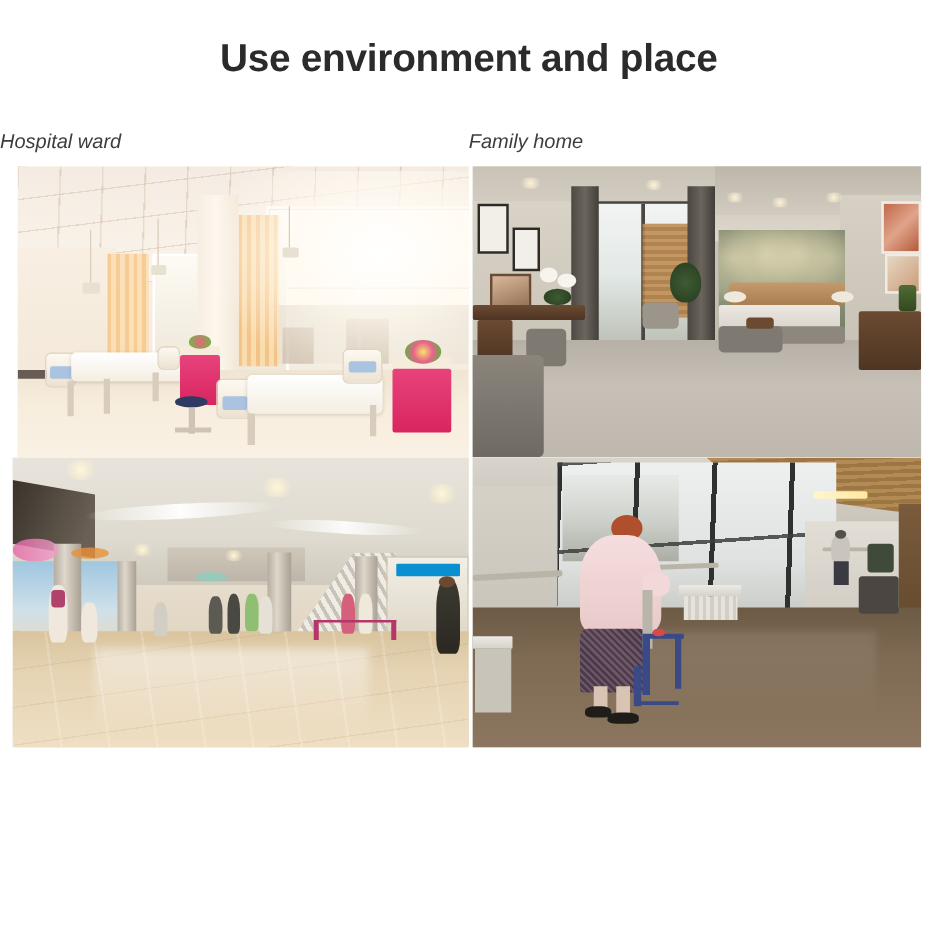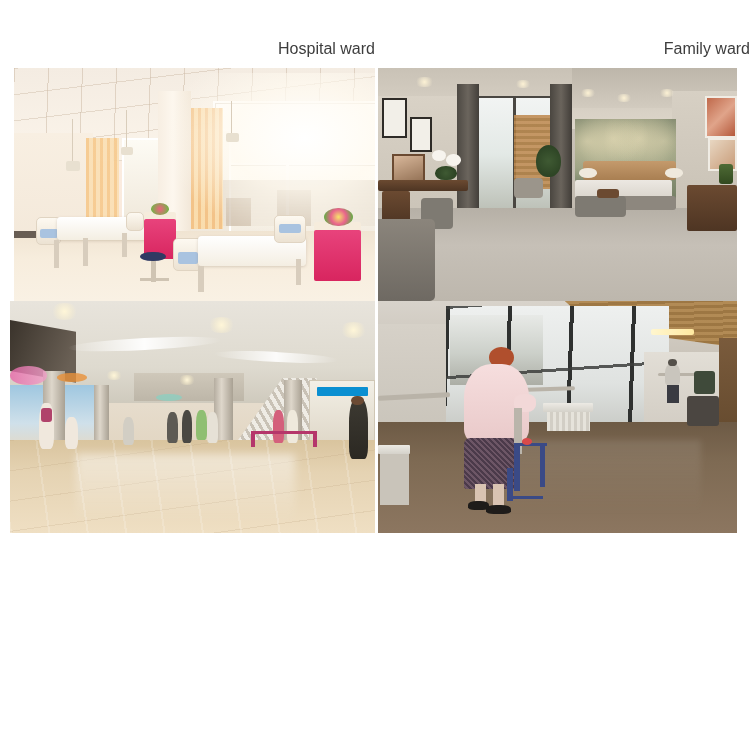--- a/index.html
+++ b/index.html
@@ -29,25 +29,26 @@
     letter-spacing:-0.1px;
   }
 
   .grid { margin-top:30px; }
   .grid-row { display:flex; width:750px; }
   .cell { position:relative; }
   .cell.left  { width:375px; }
   .cell.right { width:375px; }
 
   .cell-label {
-    text-align:right;
+    text-align:left;
     font-size:16px;
     color:#3d3d3d;
     height:38px;
     line-height:38px;
+    font-style:italic;
   }
 
   .photo-wrap {
     position:relative;
     overflow:hidden;
     background:#fff;
   }
   .row1 .left .photo-wrap  { width:361px; height:233px; margin-left:14px; }
   .row1 .right .photo-wrap { width:359px; height:233px; margin-left:3px; }
   .row2 .left .photo-wrap  { width:365px; height:232px; margin-left:10px; }
@@ -359,20 +360,21 @@
   .far-person { background:#8f9095; border-radius:40% 40% 20% 20%; }
   .nurse-ceillight { background:linear-gradient(90deg,#fff6cf 0%,#ffe9a0 100%); border-radius:2px; }
   .nurse-door { background:linear-gradient(180deg,#7a5b3c 0%,#5d4429 100%); }
   .nurse-chair { background:#4b4641; border-radius:3px; }
 </style>
 </head>
 <body>
 
 <div class="page">
 
+  <h1 class="page-title">Use environment and place</h1>
 
   <div class="grid">
 
     <div class="grid-row row1">
 
       <div class="cell left">
         <div class="cell-label">Hospital ward</div>
         <div class="photo-wrap">
           <div class="photo hosp">
             <div class="p hosp-ceiling"></div>
@@ -421,21 +423,21 @@
             <div class="p flowers" style="left:86%;top:60%;width:8%;height:8%;background:radial-gradient(circle,#f7e26a 0%,#e8638c 45%,#6fa84a 80%);"></div>
 
             <div class="p stool-seat" style="left:35%;top:79%;width:7%;height:4%;"></div>
             <div class="p stool-leg" style="left:38%;top:83%;width:1.2%;height:9%;"></div>
             <div class="p stool-leg" style="left:35%;top:90%;width:8%;height:1.4%;"></div>
           </div>
         </div>
       </div>
 
       <div class="cell right">
-        <div class="cell-label">Family ward</div>
+        <div class="cell-label">Family home</div>
         <div class="photo-wrap">
           <div class="photo home">
             <div class="p home-ceiling"></div>
             <div class="p home-ceildrop"></div>
             <div class="p home-wall-l"></div>
             <div class="p home-wall-r"></div>
             <div class="p home-accentwall"></div>
             <div class="p home-accent-glow"></div>
             <div class="p home-glass"></div>
             <div class="p home-woodslat"></div>

